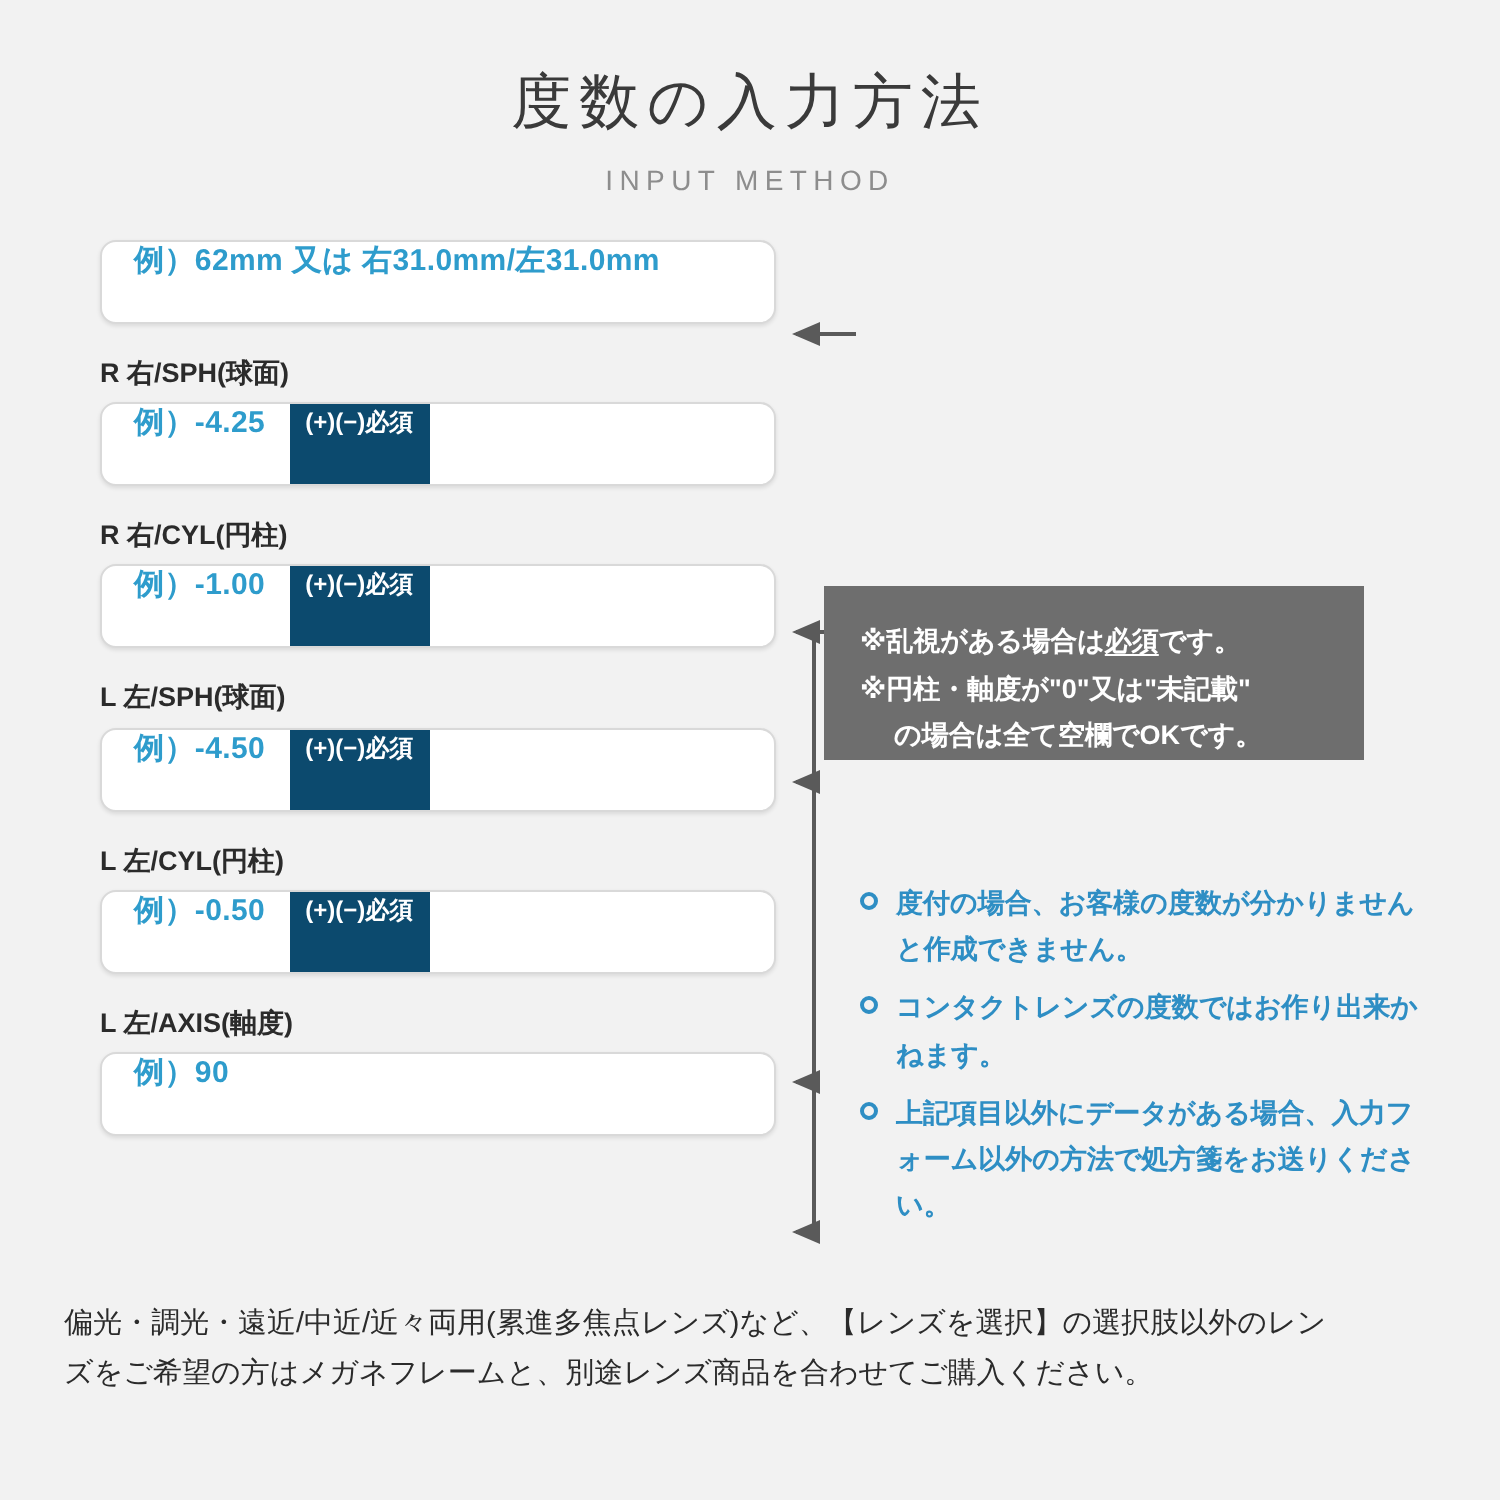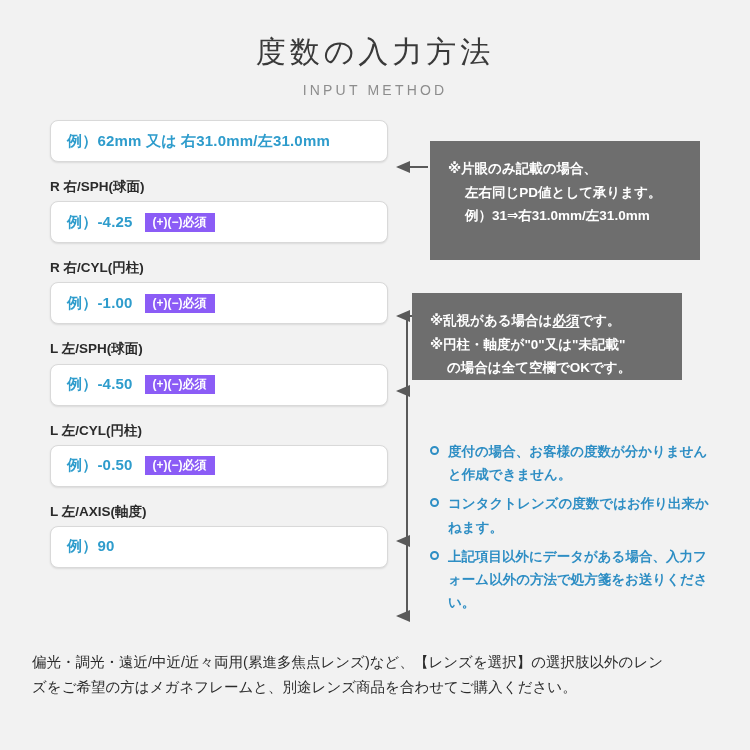--- a/index.html
+++ b/index.html
@@ -34,31 +34,31 @@
     font-size: 13.5px; font-weight: 700; color: #2b2b2b;
     line-height: 1.2; margin-bottom: 6px; white-space: nowrap;
   }
   .input-box {
     position: relative;
     height: 42px; width: 338px;
     background: #ffffff;
     border: 1px solid #d9d9d9;
     border-radius: 8px;
     box-shadow: 0 1px 2px rgba(0,0,0,0.10);
-    display: flex; align-items: center;
+    display: flex; 
     padding-left: 16px;
     margin-bottom: 17px;
   }
   .ph {
     font-size: 15px; font-weight: 700; color: #2e9ccc;
     letter-spacing: 0.2px; white-space: nowrap;
   }
   .badge {
     margin-left: 12px;
-    background: #8b5cf6;
+    background: #0c4a6e;
     color: #ffffff;
     font-size: 12px; font-weight: 700;
     padding: 3px 8px 4px 8px;
     line-height: 1;
     white-space: nowrap;
   }
 
   
   .note-box {
     position: absolute;
@@ -179,25 +179,20 @@
 
     <div class="field">
       <div class="field-label">L 左/AXIS(軸度)</div>
       <div class="input-box">
         <span class="ph">例）90</span>
       </div>
     </div>
 
   </div>
 
-  <div class="note-box" id="note-pd">
-    <div class="note-line">※片眼のみ記載の場合、</div>
-    <div class="note-line indent">左右同じPD値として承ります。</div>
-    <div class="note-line indent">例）31⇒右31.0mm/左31.0mm</div>
-  </div>
 
   <div class="note-box" id="note-cyl">
     <div class="note-line"><span>※乱視がある場合は</span><span class="uline">必須</span><span>です。</span></div>
     <div class="note-line">※円柱・軸度が"0"又は"未記載"</div>
     <div class="note-line indent">の場合は全て空欄でOKです。</div>
   </div>
 
   <div class="bullets">
     <div class="bullet-item">
       <span class="bullet-marker"></span>

